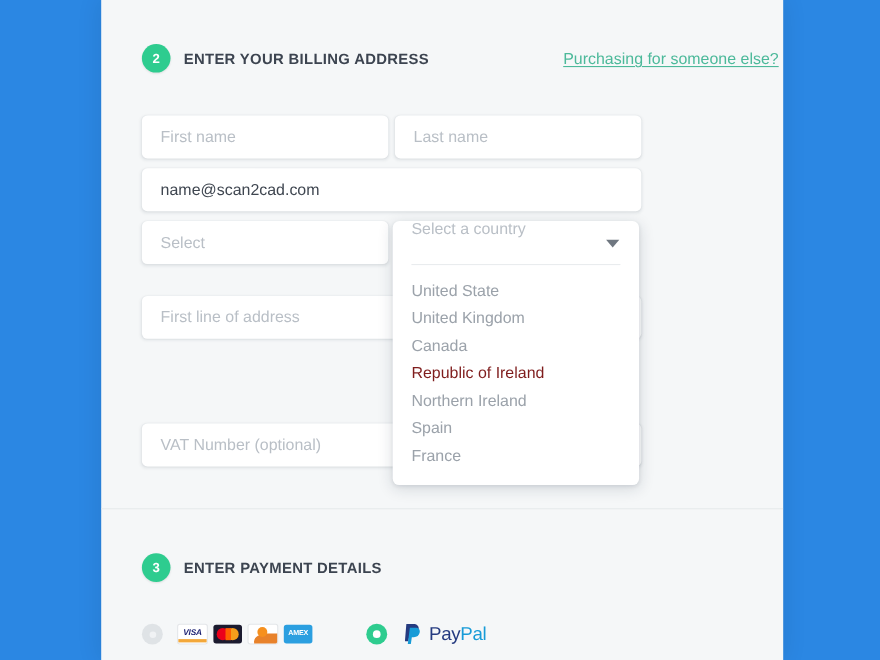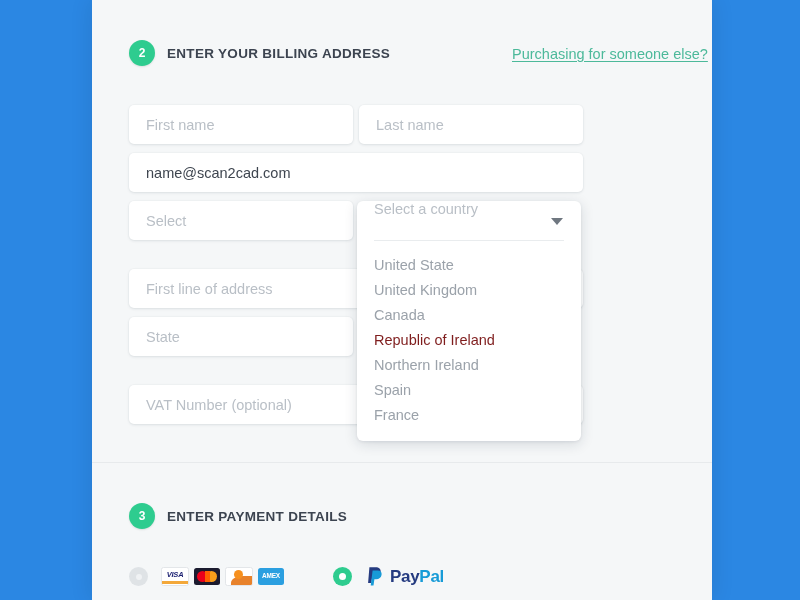--- a/index.html
+++ b/index.html
@@ -214,21 +214,21 @@
   }
   .logo-amex { background: #2b9fe0; }
   .logo-amex .at {
     position: absolute; left: 0; right: 0; top: 4px; text-align: center;
     font-size: 6.5px; font-weight: bold; color: #ffffff; letter-spacing: -0.2px;
   }
 
   .paypal-group { display: flex; align-items: center; margin-left: 44px; }
   .pp-mark { margin-left: 14px; display: flex; align-items: center; }
   .pp-word {
-    margin-left: 5px; font-size: 17px; font-weight: bold; letter-spacing: -0.3px;
+    margin-left: 5px; font-size: 17px; font-weight: normal; letter-spacing: -0.3px;
   }
   .pp-word .a { color: #253b80; }
   .pp-word .b { color: #179bd7; }
 </style>
 </head>
 <body>
 
 <div class="checkout-card">
 
   <div class="section-head" style="left:37px; top:40px;">
@@ -239,21 +239,20 @@
 
   <div class="field" style="left:37px; top:105px; width:224px; height:39px;">First name</div>
   <div class="field" style="left:267px; top:105px; width:224px; height:39px;">Last name</div>
 
   <div class="field filled" style="left:37px; top:153px; width:454px; height:39px;">name@scan2cad.com</div>
 
   <div class="field" style="left:37px; top:201px; width:224px; height:39px;">Select</div>
 
   <div class="field" style="left:37px; top:269px; width:454px; height:39px;">First line of address</div>
 
-  <div class="field" style="left:37px; top:317px; width:224px; height:39px;">State</div>
 
   <div class="field" style="left:37px; top:385px; width:454px; height:39px;">VAT Number (optional)</div>
 
   <div class="dropdown-panel">
     <div class="dropdown-head">
       <span>Select a country</span>
       <span class="caret"></span>
     </div>
     <div class="dropdown-sep"></div>
     <div class="dropdown-list">

